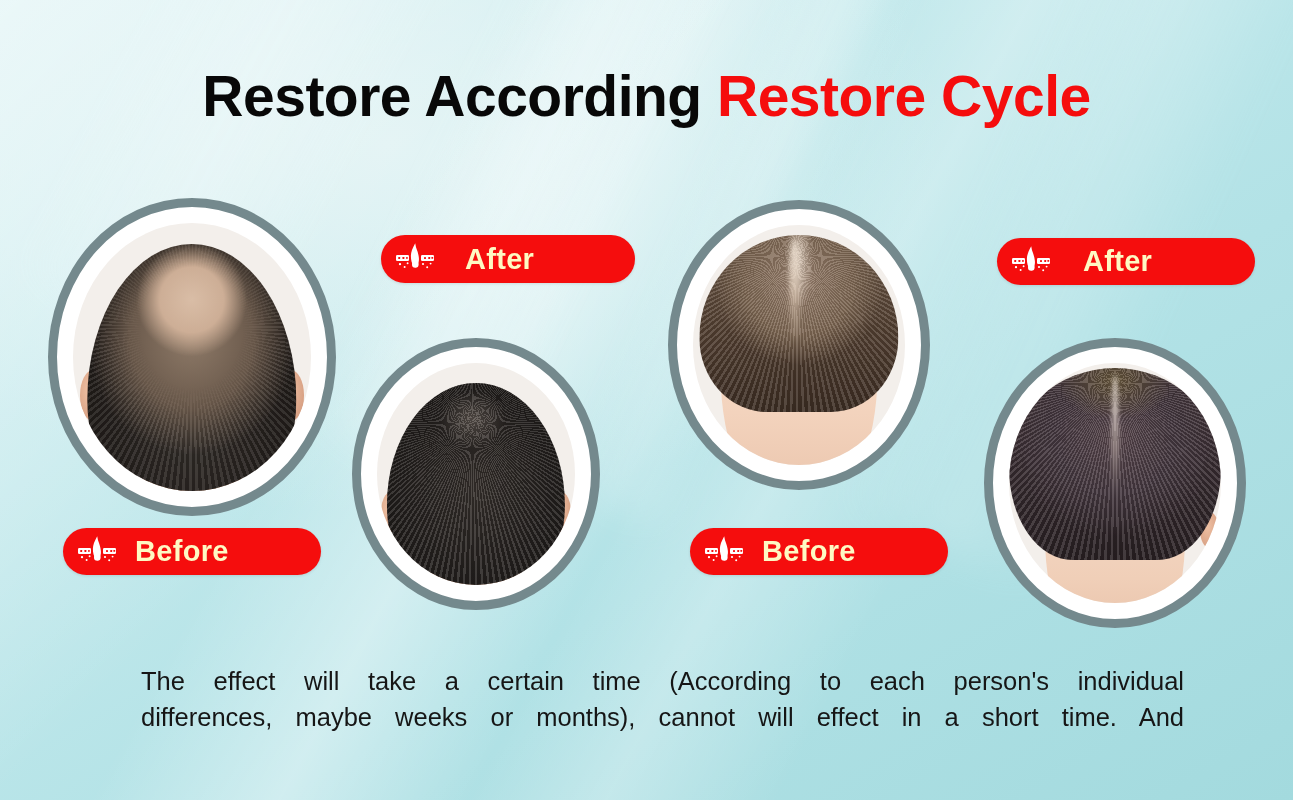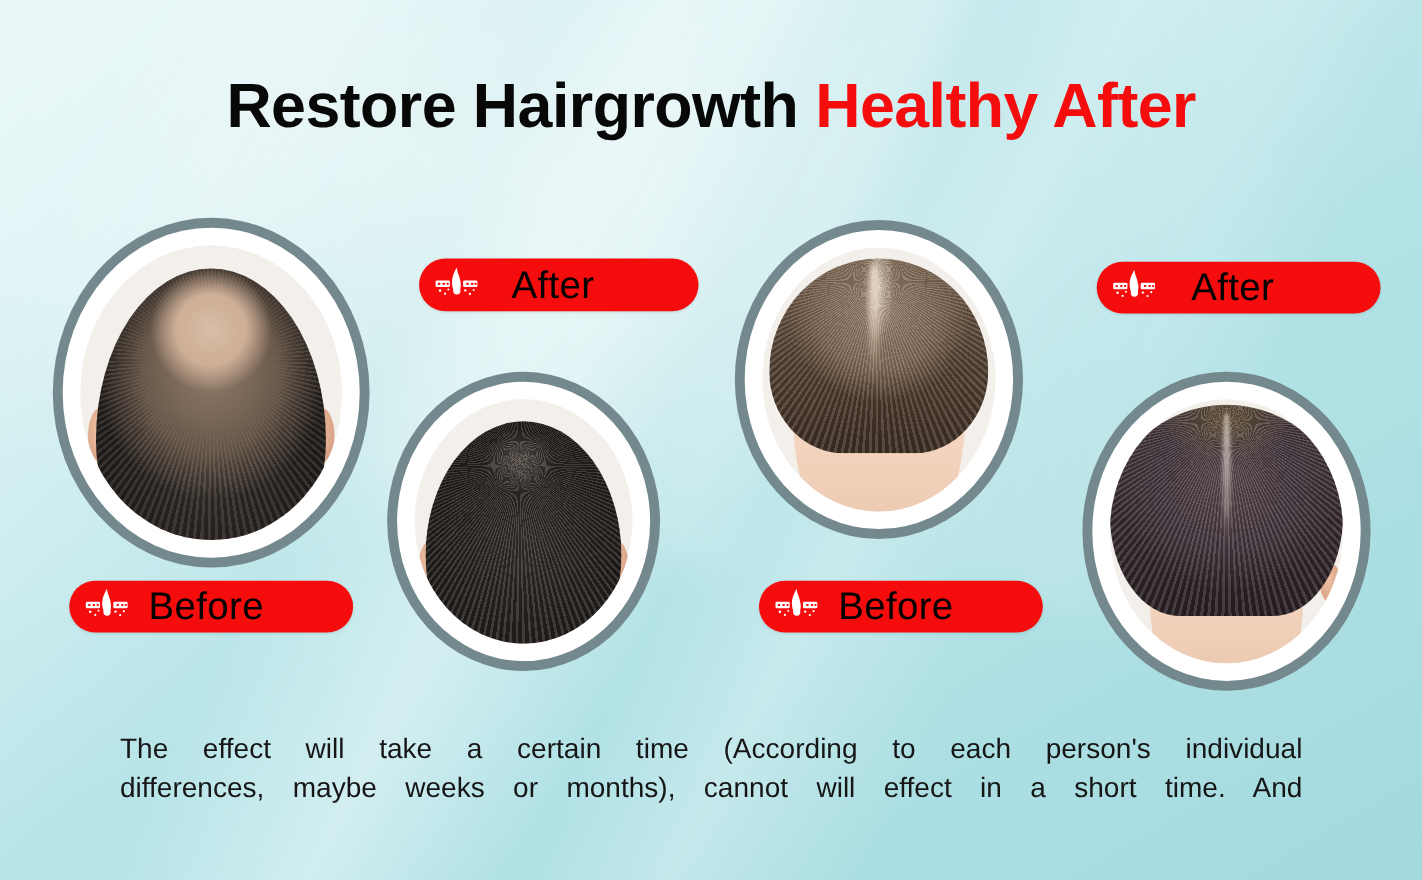--- a/index.html
+++ b/index.html
@@ -237,56 +237,56 @@
     align-items: center;
     background: #f50d0d;
     border-radius: 999px;
     box-shadow: 0 1px 3px rgba(0,0,0,0.10);
   }
   .badge .follicle-icon {
     display: block;
     flex: 0 0 auto;
   }
   .badge .badge-label {
-    color: #000000;
-    font-size: 35px;
-    font-weight: 400;
+    color: #fef9c3;
+    font-size: 29px;
+    font-weight: 700;
     letter-spacing: 0.3px;
     line-height: 1;
     white-space: nowrap;
   }
 
   
   .caption {
     position: absolute;
     left: 50%;
     transform: translateX(-50%);
     top: 663px;
     width: 1075px;
     text-align: center;
     color: #161616;
     font-size: 25.5px;
     line-height: 1.42;
   }
   .caption .line-1,
-  .caption .line-2 { text-align: justify; text-align-last: justify; }
+  .caption .line-2 { text-align: justify; text-align-last: justify; margin-left: 32px; }
   .caption .line-3 { text-align: center; }
 </style>
 </head>
 <body>
 
 <div class="banner">
 
   <div class="streak streak-d"></div>
   <div class="streak streak-a"></div>
   <div class="streak streak-b"></div>
   <div class="streak streak-c"></div>
 
   <div class="title">
-    <span class="t-dark">Restore Hairgrowth</span><span> </span><span class="t-red">Healthy After</span>
+    <span class="t-dark">Restore According</span><span> </span><span class="t-red">Restore Cycle</span>
   </div>
 
   <div class="oval m-before" style="left:48px; top:198px; width:288px; height:318px;">
     <div class="oval-inner">
       <div class="head" style="left:50%; top:0; width:100%; height:100%;">
         <div class="ear-l"></div>
         <div class="ear-r"></div>
         <div class="neck"></div>
         <div class="skull"></div>
         <div class="strands"></div>

